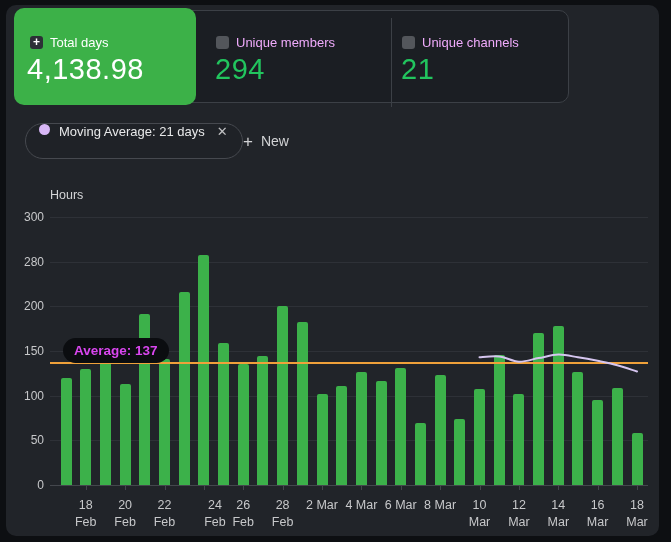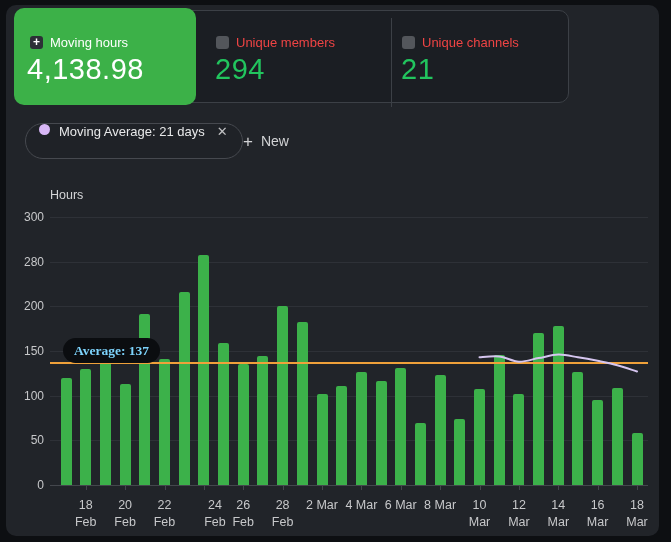--- a/index.html
+++ b/index.html
@@ -15,21 +15,21 @@
   .card { position:absolute; }
   .card-green { left:8px; top:3px; width:182px; height:97px; background:#3cb148; border-radius:10px; z-index:2; }
   .card-head { position:absolute; display:flex; align-items:center; gap:7px; }
   .card-green .card-head { left:16px; top:27px; }
   .chk { width:13px; height:13px; border-radius:3px; display:flex; align-items:center; justify-content:center; }
   .chk-dark { background:#2c3036; color:#ffffff; font-size:12px; font-weight:bold; line-height:11px; }
   .chk-gray { background:#53565b; }
   .card-label { font-size:13px; color:#ffffff; }
   .card-value { position:absolute; font-size:29px; color:#ffffff; letter-spacing:0.5px; }
   .card-green .card-value { left:13px; top:45px; }
-  .card-dark .card-label { color:#ef4444; }
+  .card-dark .card-label { color:#f0abfc; }
   .card-dark .card-value { color:#22c55e;text-align:center; }
   .card-members { left:196px; top:5px; width:186px; height:93px; }
   .card-channels { left:382px; top:5px; width:186px; height:93px; }
   .card-dark .card-head { left:14px; top:25px; }
   .card-dark .card-value { left:13px; top:43px; }
 
   
   .chip { position:absolute; left:19px; top:118px; height:36px; display:flex; align-items:flex-start;
           gap:9px; padding:0 14px 0 13px; background:#1f2227; border:1px solid #46494f; border-radius:18px; cursor:pointer; }
   .chip-dot { width:11px; height:11px; border-radius:50%; }
@@ -64,21 +64,21 @@
 <div class="page">
   <div class="panel">
 
     <div class="cards-box">
       <div class="card-divider"></div>
     </div>
 
     <div class="card card-green" style="z-index: 2; background: rgb(60, 177, 72);">
       <div class="card-head">
         <span class="chk chk-dark">+</span>
-        <span class="card-label">Moving hours</span>
+        <span class="card-label">Total days</span>
       </div>
       <div class="card-value">4,138.98</div>
     </div>
 
     <div class="card card-dark card-members" style="z-index:2;">
       <div class="card-head">
         <span class="chk chk-gray"></span>
         <span class="card-label">Unique members</span>
       </div>
       <div class="card-value">294</div>
@@ -165,21 +165,21 @@
           <div class="tickmark" style="left: 311.4px;"></div>
           <div class="tickmark" style="left: 350.7px;"></div>
           <div class="tickmark" style="left: 390.1px;"></div>
           <div class="tickmark" style="left: 429.5px;"></div>
           <div class="tickmark" style="left: 468.9px;"></div>
           <div class="tickmark" style="left: 508.3px;"></div>
           <div class="tickmark" style="left: 547.6px;"></div>
           <div class="tickmark" style="left: 587px;"></div>
         </div>
       <div class="avg-pill">
-        <span style="color: #7dd3fc; font-family: Liberation Serif, serif;">Average: 137</span>
+        <span style="color: #d946ef;">Average: 137</span>
       </div>
       <div class="xlabels">
           <div class="xlab" style="left: 13.7px;">
             <div>18</div>
             <div>Feb</div>
           </div>
           <div class="xlab" style="left: 53.1px;">
             <div>20</div>
             <div>Feb</div>
           </div>

